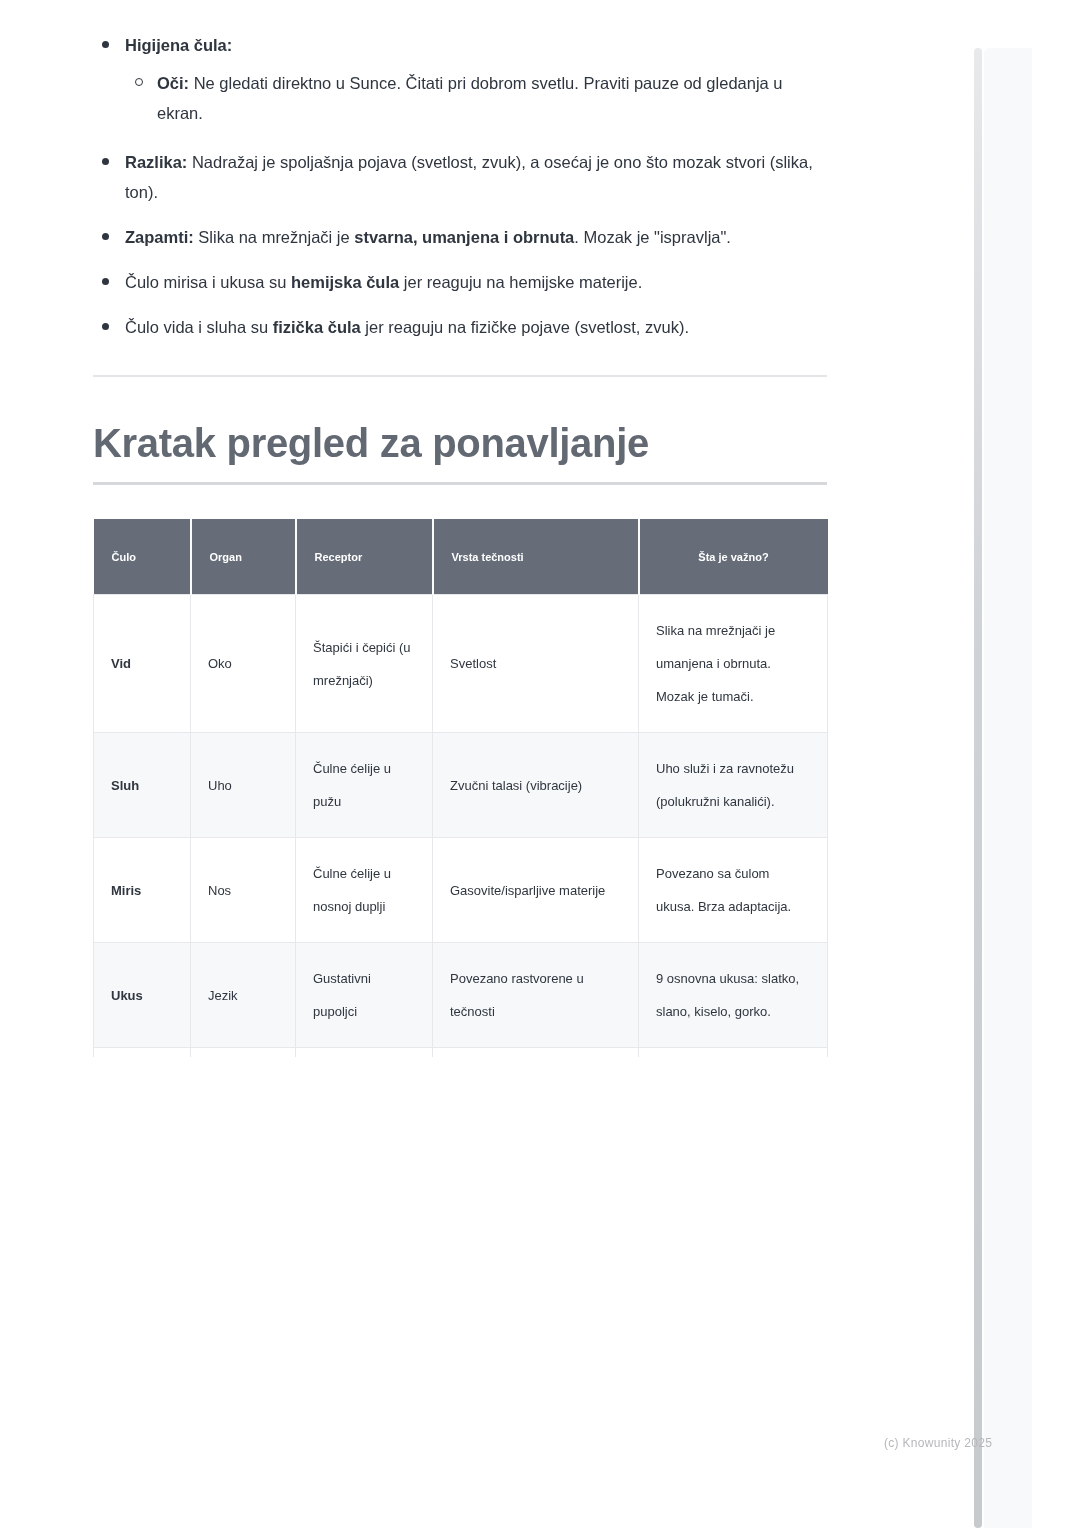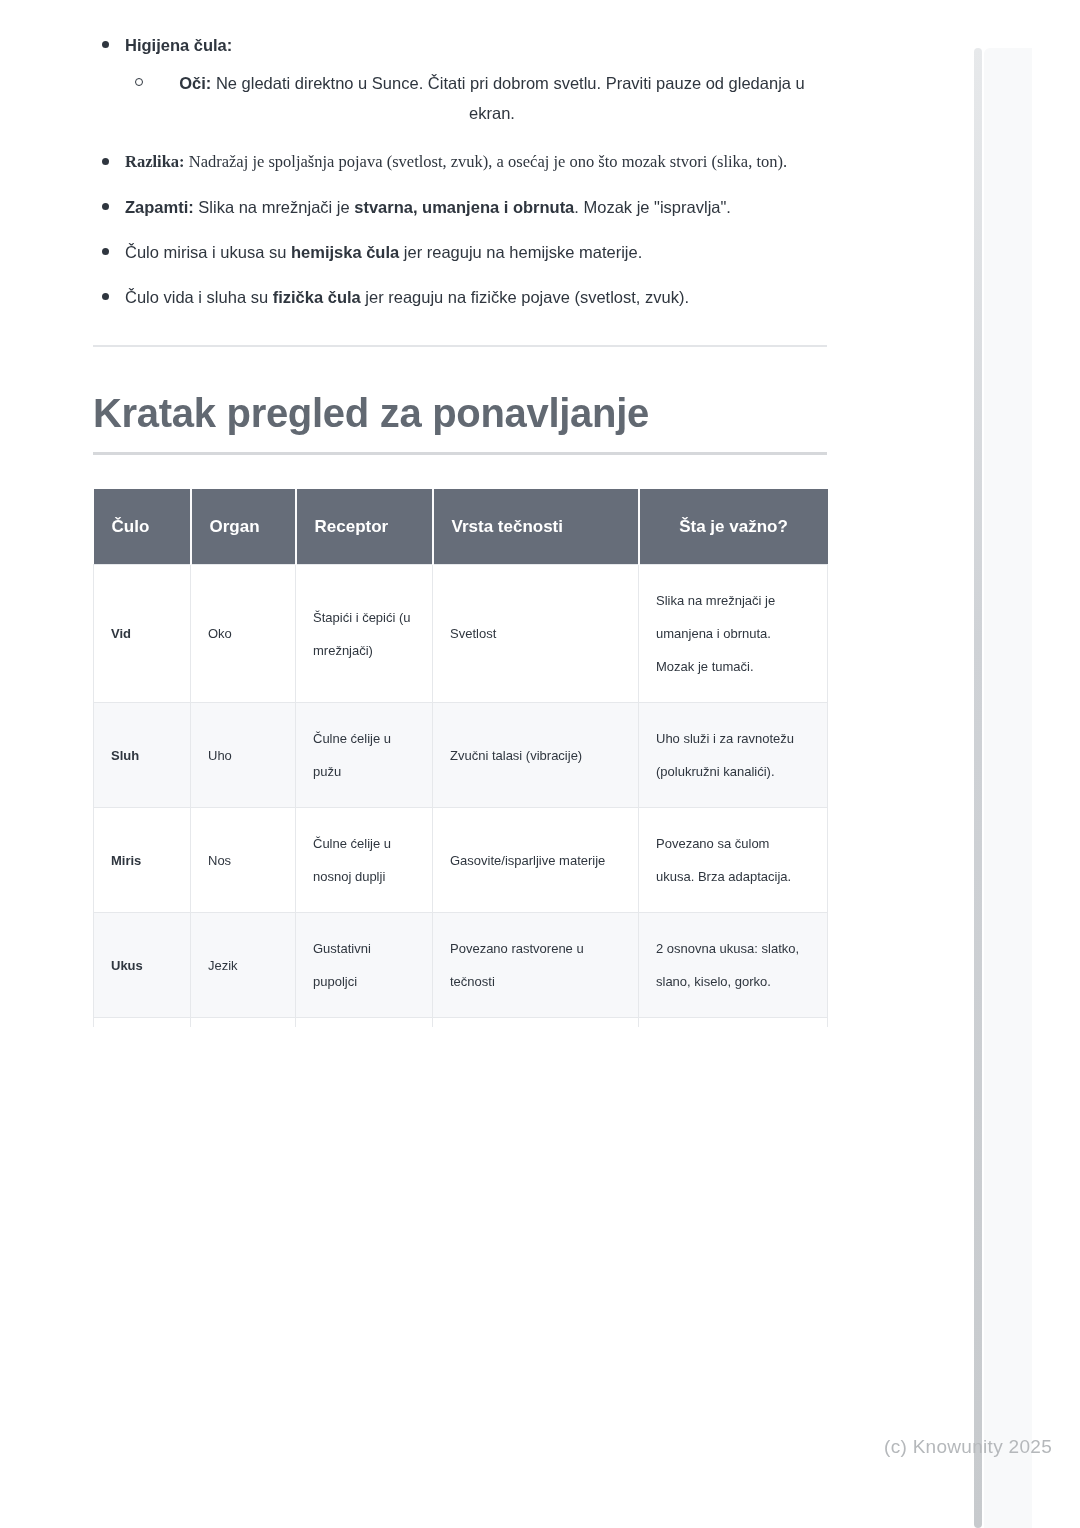--- a/index.html
+++ b/index.html
@@ -17,49 +17,49 @@
     background:#ffffff;
     font-family:"Liberation Sans", sans-serif;
     -webkit-font-smoothing:antialiased;
   }
   .content{position:absolute;left:93px;top:0;width:734px;}
   .bullets{padding-top:30px;}
   .bullet{display:flex;align-items:flex-start;}
   .bullet .marker{flex:0 0 7px;width:7px;height:7px;border-radius:50%;margin-top:11px;}
   .level1{padding-left:9px;margin-bottom:15px;}
   .level1 .marker{background:var(--text);margin-right:16px;}
-  .level2{padding-left:42px;margin-bottom:19px;text-align:center;}
+  .level2{padding-left:42px;margin-bottom:19px;}
   .level2 .marker{flex:0 0 8px;width:8px;height:8px;background:transparent;
     border:1.5px solid var(--text);box-sizing:border-box;margin-right:14px;margin-top:10px;}
   .bullets .level1:first-child{margin-bottom:8px;}
-  .level2 + .level1{margin-top:8px;font-family:Liberation Serif, serif;}
+  .level2 + .level1{margin-top:8px;}
   .bullet-text{font-size:16.5px;line-height:30px;color:var(--text);}
   .b{font-weight:700;}
   .divider{border:none;margin:0;width:734px;}
   .d1{margin-top:33px;height:2px;background:#e3e5e8;}
   .heading{margin:46px 0 0 0;font-size:40px;line-height:40px;font-weight:700;
     color:var(--heading);letter-spacing:-0.3px;}
   .d2{margin-top:19px;height:3px;background:#d6d8db;}
   table.senses{margin-top:34px;border-collapse:collapse;table-layout:fixed;width:734px;}
   col.w0{width:97px;}col.w1{width:105px;}col.w2{width:137px;}col.w3{width:206px;}col.w4{width:189px;}
   th{background:var(--table-header-bg);color:var(--table-header-text);
-    font-size:17px;font-weight:600;text-align:left;padding:0 18px;height:75px;
+    font-size:11px;font-weight:600;text-align:left;padding:0 18px;height:75px;
     border-right:2px solid #fbfbfc;}
   th:last-child{border-right:none;text-align:center;}
   td{border:1px solid var(--border);padding:19px 17px;font-size:13px;line-height:33px;
     color:var(--text);vertical-align:middle;background:transparent;word-wrap:break-word;}
   tbody tr:nth-child(even){background:var(--alt-row-bg);}
   td.c0{font-weight:700;}
   tr.stub td{padding:0;height:9px;border-bottom:none;}
   .side-scrollbar{position:absolute;left:974px;top:48px;width:8px;height:1480px;
     border-radius:4px;background:linear-gradient(#e7e9eb,#cfd2d6 40%,#c7cacd);z-index:1;}
   .side-panel{position:absolute;left:984px;top:48px;width:48px;height:1480px;
     background:#f8f9fa;border-top-left-radius:6px;z-index:0;}
   .watermark{position:absolute;left:884px;top:1436px;white-space:nowrap;
-    font-size:19px;letter-spacing:0.3px;color:var(--watermark);z-index:3;text-align:right;}
+    font-size:12px;letter-spacing:0.3px;color:var(--watermark);z-index:3;text-align:right;}
 </style>
 </head>
 <body>
 
 <div class="page">
   <div class="content">
 
     <div class="bullets">
         <div class="bullet level1">
           <span class="marker"></span>
@@ -130,21 +130,21 @@
             <td class="c1">Nos</td>
             <td class="c2">Čulne ćelije u nosnoj duplji</td>
             <td class="c3">Gasovite/isparljive materije</td>
             <td class="c4">Povezano sa čulom ukusa. Brza adaptacija.</td>
           </tr>
           <tr>
             <td class="c0">Ukus</td>
             <td class="c1">Jezik</td>
             <td class="c2">Gustativni pupoljci</td>
             <td class="c3">Povezano rastvorene u tečnosti</td>
-            <td class="c4">2 osnovna ukusa: slatko, slano, kiselo, gorko.</td>
+            <td class="c4">9 osnovna ukusa: slatko, slano, kiselo, gorko.</td>
           </tr>
           <tr class="stub">
             <td></td>
             <td></td>
             <td></td>
             <td></td>
             <td></td>
           </tr>
         </tbody>
     </table>

